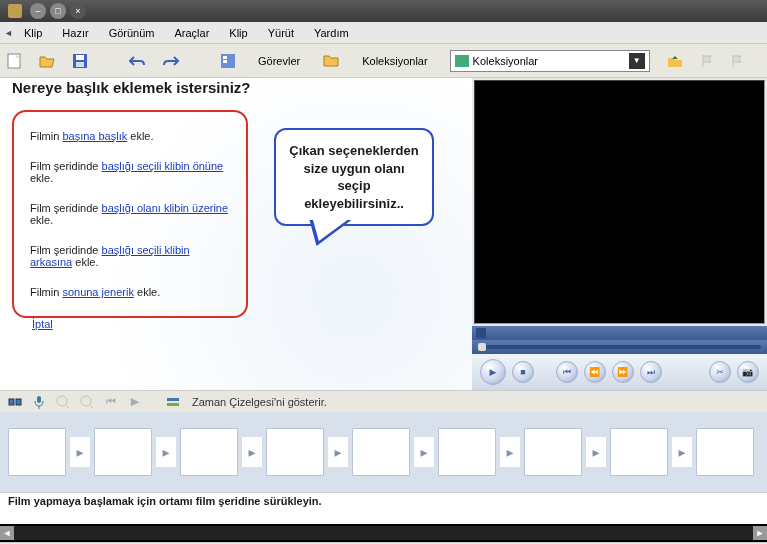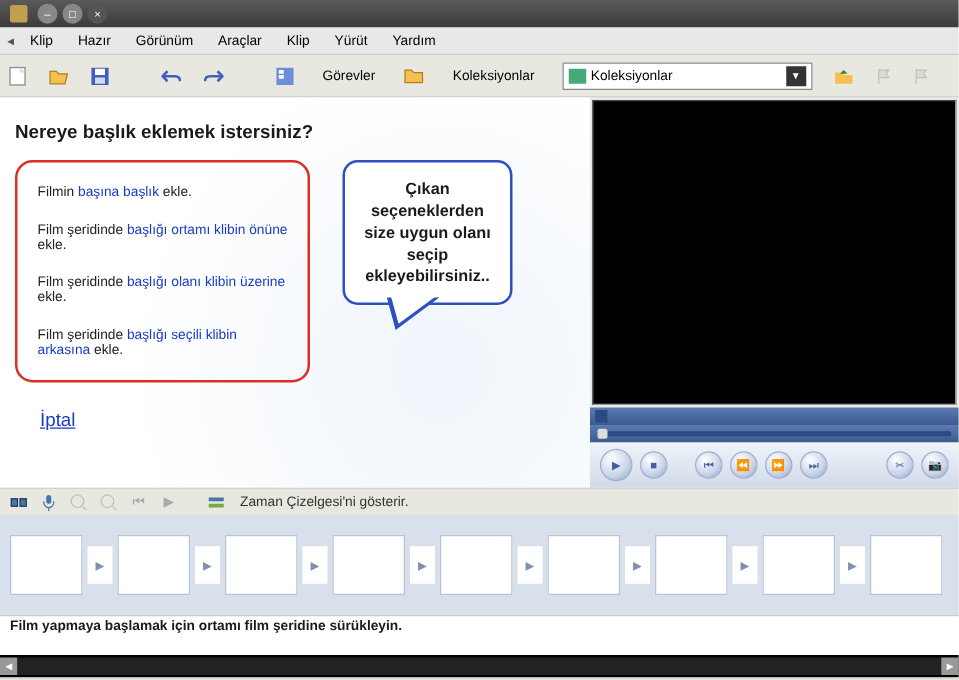--- a/index.html
+++ b/index.html
@@ -18,29 +18,29 @@
   
   .toolbar { background: #e8e8e0; height: 34px; display: flex; align-items: center; padding: 0 6px; gap: 16px; border-bottom: 1px solid #ccc; }
   .tool-btn { width: 22px; height: 22px; display: flex; align-items: center; justify-content: center; cursor: pointer; border: 1px solid transparent; border-radius: 2px; }
   .tool-sep { width: 1px; height: 22px; background: #bbb; margin: 0 4px; }
   .tool-label { padding: 0 6px; cursor: pointer; }
   .dropdown { flex: 0 0 200px; height: 22px; background: #fff; border: 1px solid #888; display: flex; align-items: center; padding: 0 4px; }
   .dropdown-folder { width: 14px; height: 12px; background: #4a7; margin-right: 4px; }
   .dropdown-arrow { width: 16px; height: 16px; background: #333; color: #fff; display: flex; align-items: center; justify-content: center; font-size: 8px; margin-left: auto; cursor: pointer; }
   
   .main { display: flex; height: 312px; }
-  .left-pane { flex: 0 0 472px; background: #fff; padding: 19px 12px; position: relative; background-image: radial-gradient(circle at 75% 70%, rgba(200,220,240,0.3), transparent 60%); }
+  .left-pane { flex: 0 0 472px; background: #fff; padding: 1px 12px; position: relative; background-image: radial-gradient(circle at 75% 70%, rgba(200,220,240,0.3), transparent 60%); }
   .left-title { font-size: 15px; font-weight: bold; color: #1a1a1a; margin-bottom: 14px; }
   .options-box { border: 2px solid #d93025; border-radius: 14px; padding: 18px 16px; width: 236px; }
   .option-line { margin-bottom: 18px; color: #222; font-size: 11px; }
   .option-line:last-child { margin-bottom: 0; }
-  .option-link { color: #1a3bc2; cursor: pointer; }
-  .cancel-link { color: #1a3bc2; text-decoration: underline; cursor: pointer; margin-left: 20px; display: inline-block; margin-top: 22px; font-size: 15px; }
-  
-  .callout { position: absolute; left: 274px; top: 50px; width: 136px; background: #fff; border: 2px solid #2d4fbf; border-radius: 12px; padding: 12px 10px; text-align: center; font-size: 13px; font-weight: bold; color: #1a1a1a; line-height: 1.35; }
+  .option-link { color: #1a3bc2; text-decoration: underline; cursor: pointer; }
+  .cancel-link { color: #1a3bc2; text-decoration: underline; cursor: pointer; margin-left: 20px; display: inline-block; margin-top: 0; font-size: 11px; }
+  
+  .callout { position: absolute; left: 274px; top: 50px; width: 160px; background: #fff; border: 2px solid #2d4fbf; border-radius: 12px; padding: 12px 10px; text-align: center; font-size: 13px; font-weight: bold; color: #1a1a1a; line-height: 1.35; }
   .callout-tail { position: absolute; bottom: -22px; left: 30px; width: 0; height: 0; border-left: 14px solid transparent; border-right: 28px solid transparent; border-top: 26px solid #2d4fbf; transform: skewX(-15deg); }
   .callout-tail::after { content: ""; position: absolute; top: -27px; left: -11px; width: 0; height: 0; border-left: 12px solid transparent; border-right: 24px solid transparent; border-top: 22px solid #fff; }
   
   .right-pane { flex: 1; background: #e8e8e8; display: flex; flex-direction: column; }
   .video-area { flex: 1; background: #000; margin: 2px; border: 1px inset #999; }
   .video-ctrl-bar { height: 14px; background: linear-gradient(to bottom, #5a7ab0, #3a5a90); display: flex; align-items: center; padding: 0 4px; }
   .video-ctrl-bar .sq { width: 10px; height: 10px; background: #2a4a80; cursor: pointer; }
   .seek-bar { height: 14px; background: linear-gradient(to bottom, #5a7ab0, #3a5a90); display: flex; align-items: center; padding: 0 6px; }
   .seek-track { flex: 1; height: 4px; background: #2a4a80; border-radius: 2px; position: relative; }
   .seek-thumb { position: absolute; left: 0; top: -2px; width: 8px; height: 8px; background: #ddd; border-radius: 2px; cursor: pointer; }
@@ -167,27 +167,30 @@
 </div>
 
 <div class="main">
   <div class="left-pane">
     <div class="left-title">Nereye başlık eklemek istersiniz?</div>
     <div class="options-box">
       <div class="option-line">
         <span>Filmin </span><a class="option-link">başına başlık</a><span> ekle.</span>
       </div>
       <div class="option-line">
-        <span>Film şeridinde </span><a class="option-link">başlığı ortamı klibin önüne</a><span> ekle.</span>
+        <span>Film şeridinde </span><a class="option-link">başlığı seçili klibin önüne</a><span> ekle.</span>
       </div>
       <div class="option-line">
         <span>Film şeridinde </span><a class="option-link">başlığı olanı klibin üzerine</a><span> ekle.</span>
       </div>
       <div class="option-line">
         <span>Film şeridinde </span><a class="option-link">başlığı seçili klibin arkasına</a><span> ekle.</span>
+      </div>
+      <div class="option-line">
+        <span>Filmin </span><a class="option-link">sonuna jenerik</a><span> ekle.</span>
       </div>
     </div>
     <a class="cancel-link">İptal</a>
     
     <div class="callout">
       <span>Çıkan seçeneklerden size uygun olanı seçip ekleyebilirsiniz..</span>
       <div class="callout-tail"></div>
     </div>
   </div>
 

